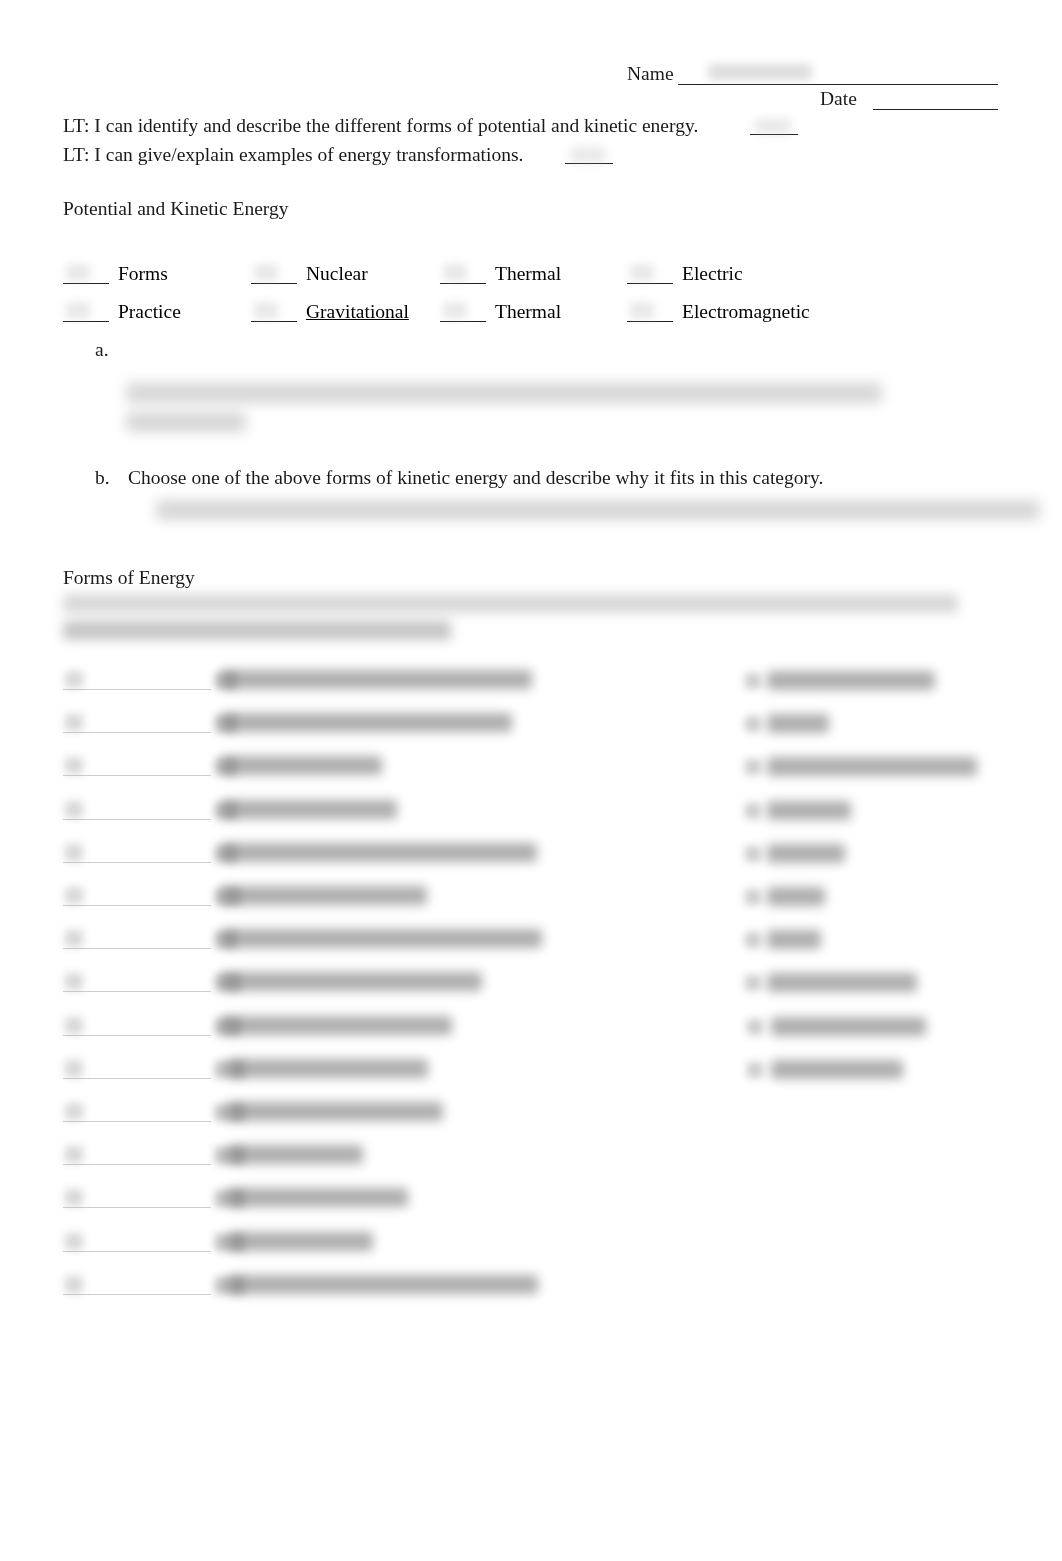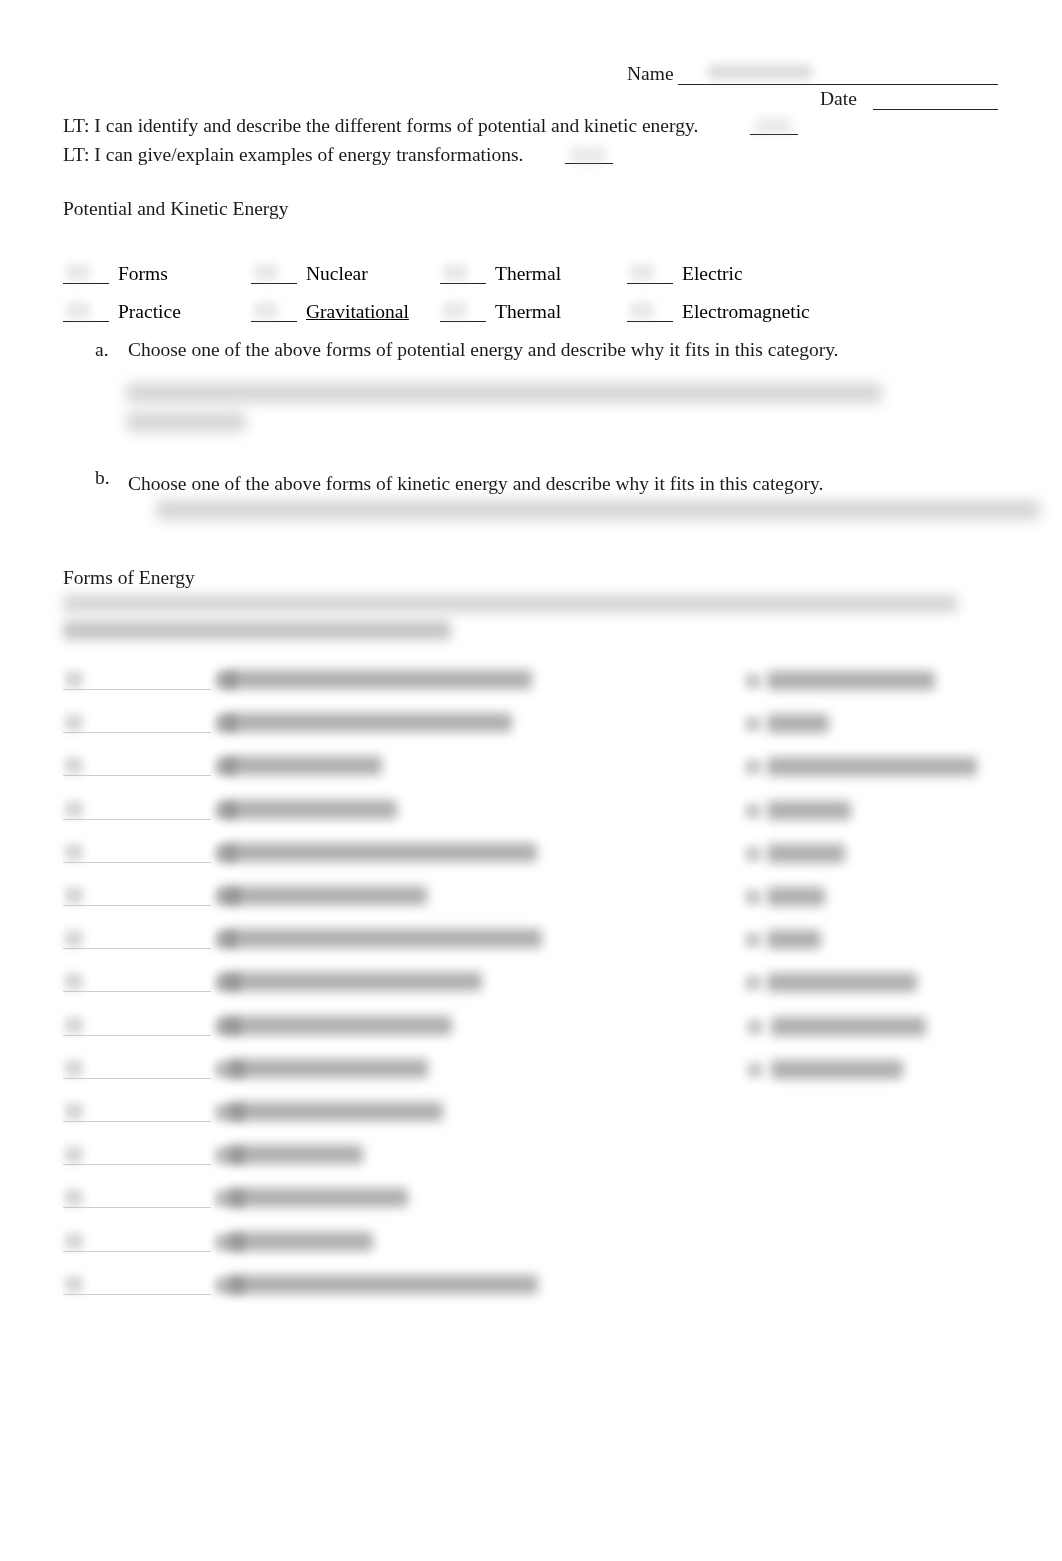--- a/index.html
+++ b/index.html
@@ -84,21 +84,21 @@
     filter: blur(4px);
     opacity: .32;
     width: 24px; height: 17px;
     border-radius: 3px;
   }
 
   
   #qa-marker { left: 95px; top: 340px; }
   #qa-text  { left: 128px; top: 340px; }
   #qb-marker { left: 95px; top: 468px; }
-  #qb-text  { left: 128px; top: 468px; margin-top: 6px; }
+  #qb-text  { left: 128px; top: 468px; }
 
   .answer-blob {
     position: absolute;
     background: #9d9d9d;
     filter: blur(6.5px);
     opacity: .42;
     border-radius: 5px;
   }
   #ans-a1 { left: 126px; top: 383px; width: 756px; height: 20px; }
   #ans-a2 { left: 126px; top: 412px; width: 120px; height: 20px; }
@@ -221,21 +221,20 @@
 
   <div class="pk-blank" style="left:440px; top:321px;"></div>
   <div class="pk-blob" style="left:443px; top:302px;"></div>
   <div class="pk-item" style="left:495px; top:302px;">Thermal</div>
 
   <div class="pk-blank" style="left:627px; top:321px;"></div>
   <div class="pk-blob" style="left:630px; top:302px;"></div>
   <div class="pk-item" style="left:682px; top:302px;">Electromagnetic</div>
 
   <div class="txt" id="qa-marker">a.</div>
-  <div class="txt" id="qa-text">Choose one of the above forms of potential energy and describe why it fits in this category.</div>
   <div class="answer-blob" id="ans-a1"></div>
   <div class="answer-blob" id="ans-a2"></div>
 
   <div class="txt" id="qb-marker">b.</div>
   <div class="txt" id="qb-text">Choose one of the above forms of kinetic energy and describe why it fits in this category.</div>
   <div class="answer-blob" id="ans-b1"></div>
 
   <div class="txt" id="fo-heading">Forms of Energy</div>
   <div id="fo-instr-blob-1"></div>
   <div id="fo-instr-blob-2"></div>

